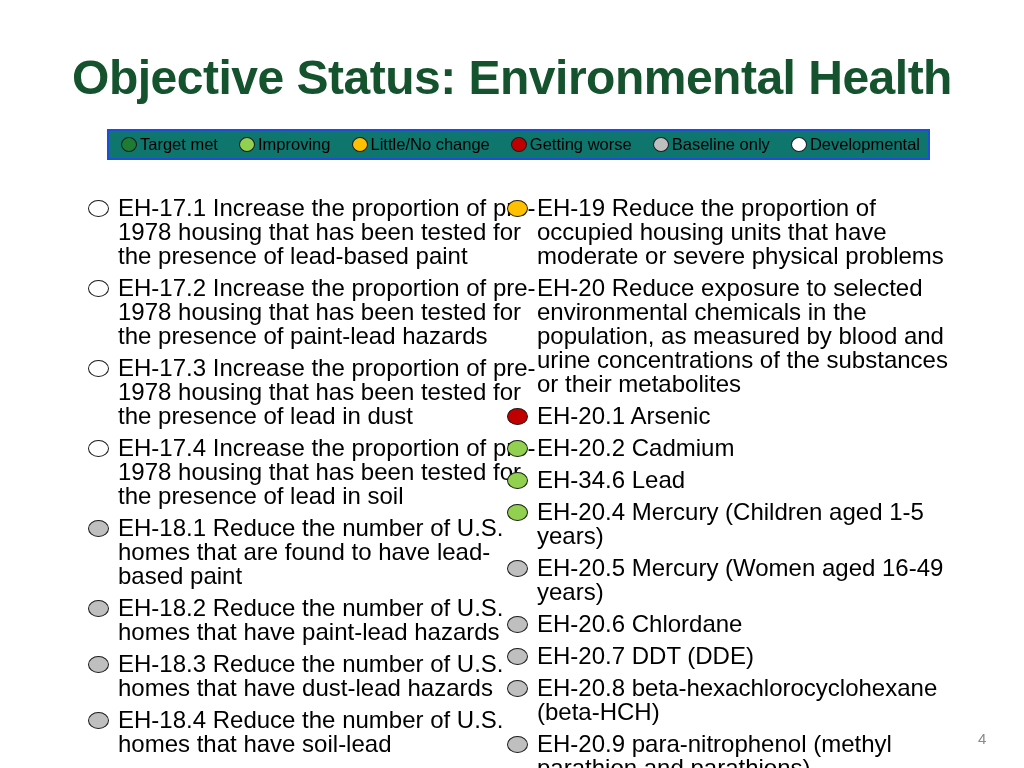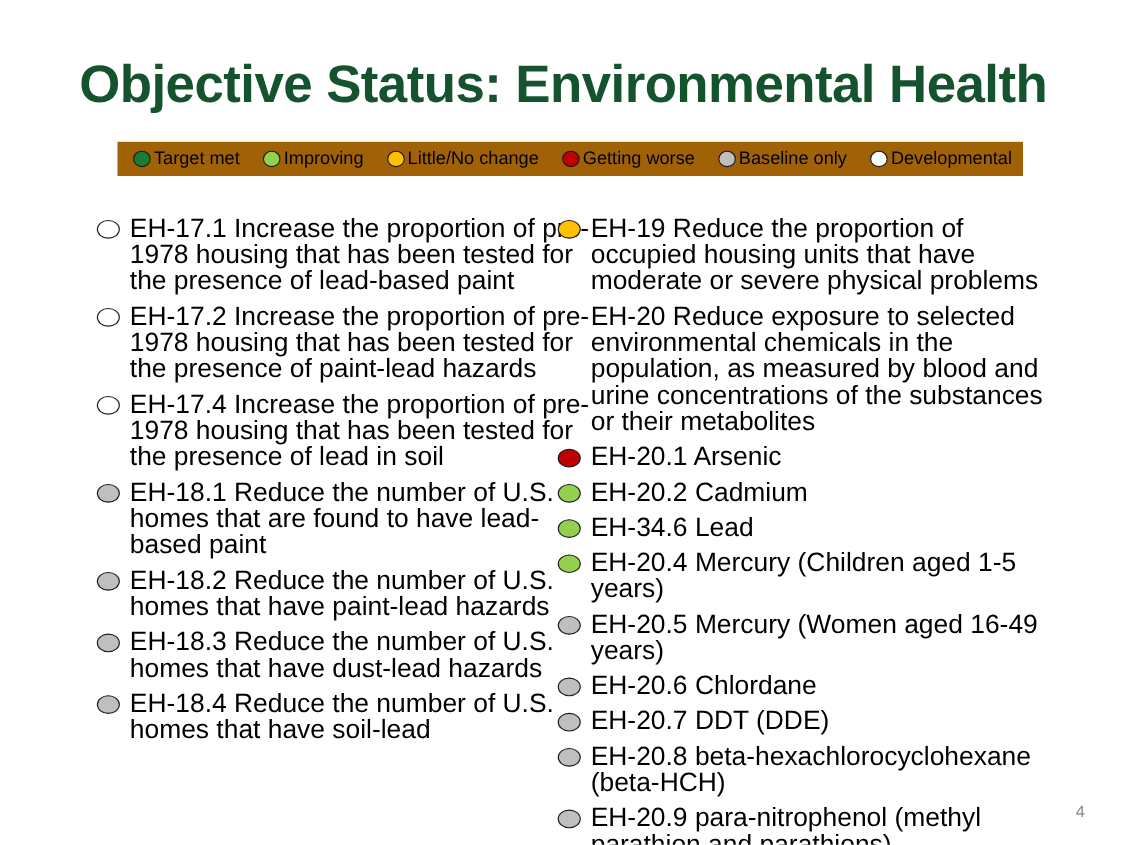--- a/index.html
+++ b/index.html
@@ -26,23 +26,23 @@
     letter-spacing: -0.5px;
     color: #14532d;
     white-space: nowrap;
   }
   .legend-box {
     position: absolute;
     left: 107px;
     top: 129px;
     width: 823px;
     height: 31px;
-    border: 2px solid #a16207;
+    border: 2px solid #1d4ed8;
     box-sizing: border-box;
-    background: #a16207;
+    background: #0f766e;
     display: flex;
     align-items: center;
     justify-content: space-between;
     padding: 0 8px 0 12px;
   }
   .legend-item {
     display: flex;
     align-items: center;
     font-size: 16.5px;
     white-space: nowrap;
@@ -126,20 +126,24 @@
     <div class="obj-item">
       <span class="obj-bullet" style="background: rgb(255, 255, 255);"></span>
       <div class="obj-text">EH-17.1 Increase the proportion of pre-1978 housing that has been tested for the presence of lead-based paint</div>
     </div>
     <div class="obj-item">
       <span class="obj-bullet" style="background: rgb(255, 255, 255);"></span>
       <div class="obj-text">EH-17.2 Increase the proportion of pre-1978 housing that has been tested for the presence of paint-lead hazards</div>
     </div>
     <div class="obj-item">
       <span class="obj-bullet" style="background: rgb(255, 255, 255);"></span>
+      <div class="obj-text">EH-17.3 Increase the proportion of pre-1978 housing that has been tested for the presence of lead in dust</div>
+    </div>
+    <div class="obj-item">
+      <span class="obj-bullet" style="background: rgb(255, 255, 255);"></span>
       <div class="obj-text">EH-17.4 Increase the proportion of pre-1978 housing that has been tested for the presence of lead in soil</div>
     </div>
     <div class="obj-item">
       <span class="obj-bullet" style="background: rgb(191, 191, 191);"></span>
       <div class="obj-text">EH-18.1 Reduce the number of U.S. homes that are found to have lead-based paint</div>
     </div>
     <div class="obj-item">
       <span class="obj-bullet" style="background: rgb(191, 191, 191);"></span>
       <div class="obj-text">EH-18.2 Reduce the number of U.S. homes that have paint-lead hazards</div>
     </div>

